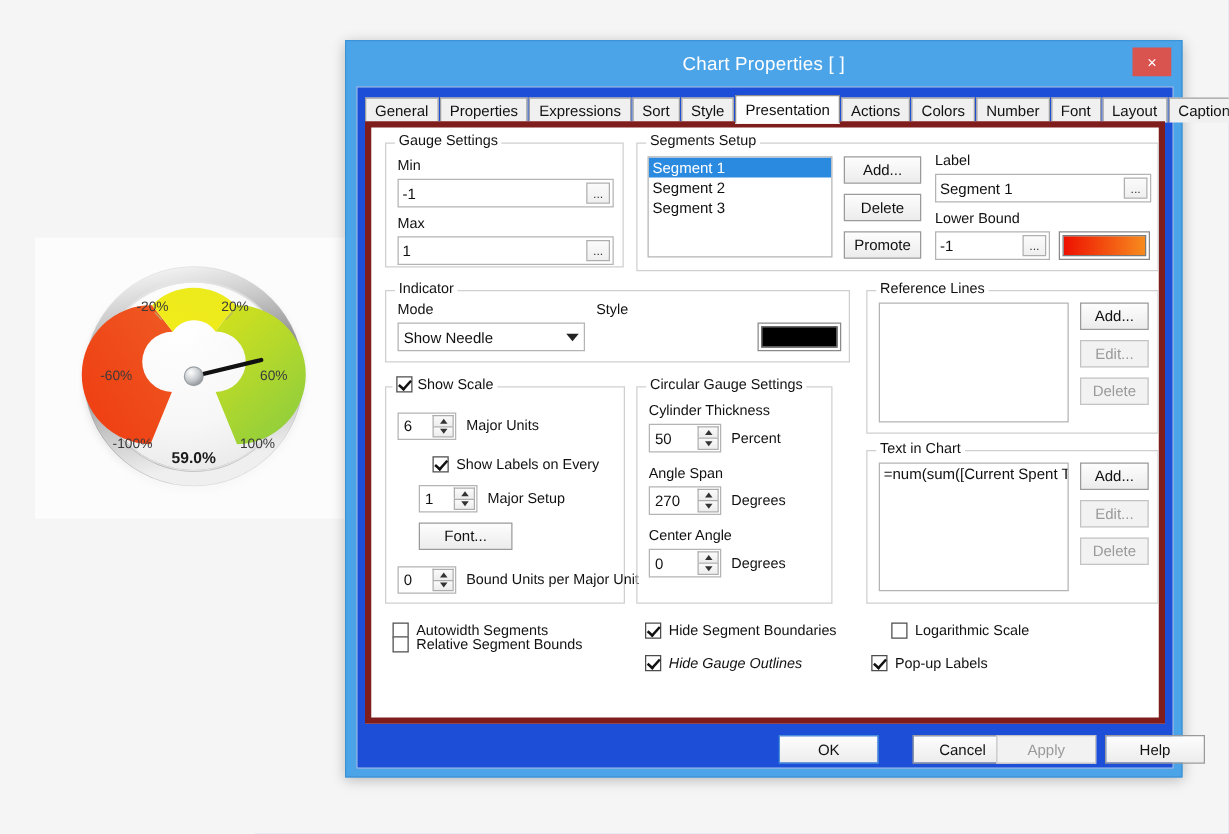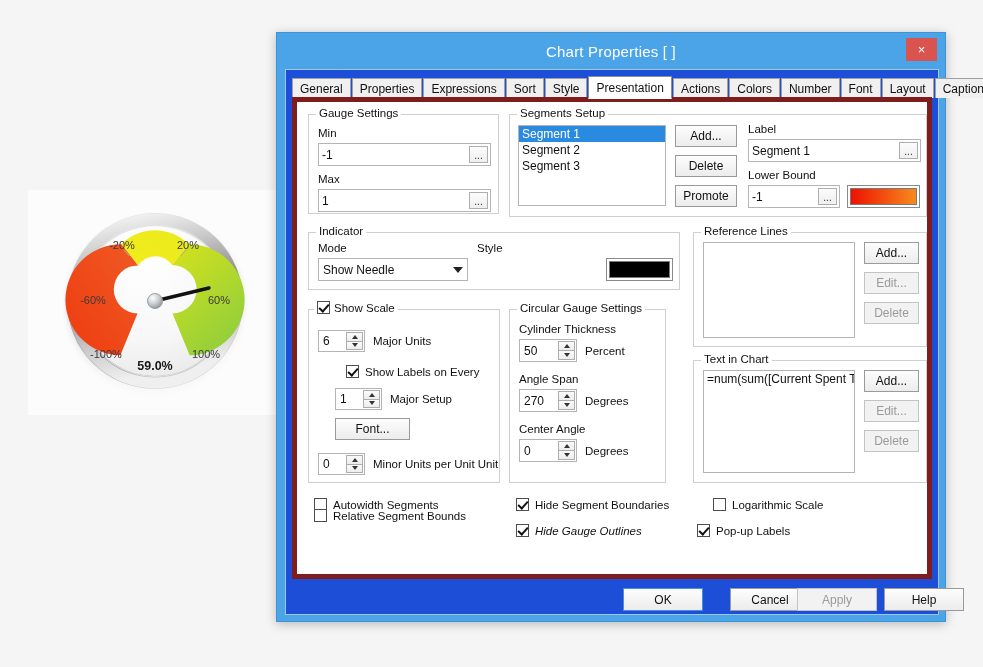--- a/index.html
+++ b/index.html
@@ -438,21 +438,21 @@
             <span>0</span>
             <span class="btns">
               <div>
                   <i class="arr-up"></i>
                 </div>
               <div>
                   <i class="arr-dn"></i>
                 </div>
             </span>
           </div>
-          <div class="lbl" style="left:64px; top:148px;">Minor Units per Unit Unit</div>
+          <div class="lbl" style="left:64px; top:148px;">Bound Units per Major Unit</div>
         </div>
 
         <div class="group" style="left:212px; top:207px; width:157px; height:174px;">
           <div class="legend">Circular Gauge Settings</div>
 
           <div class="lbl" style="left:9px; top:13px;">Cylinder Thickness</div>
           <div class="spin" style="left:9px; top:29px; width:58px; height:23px;">
             <span>50</span>
             <span class="btns">
               <div>

